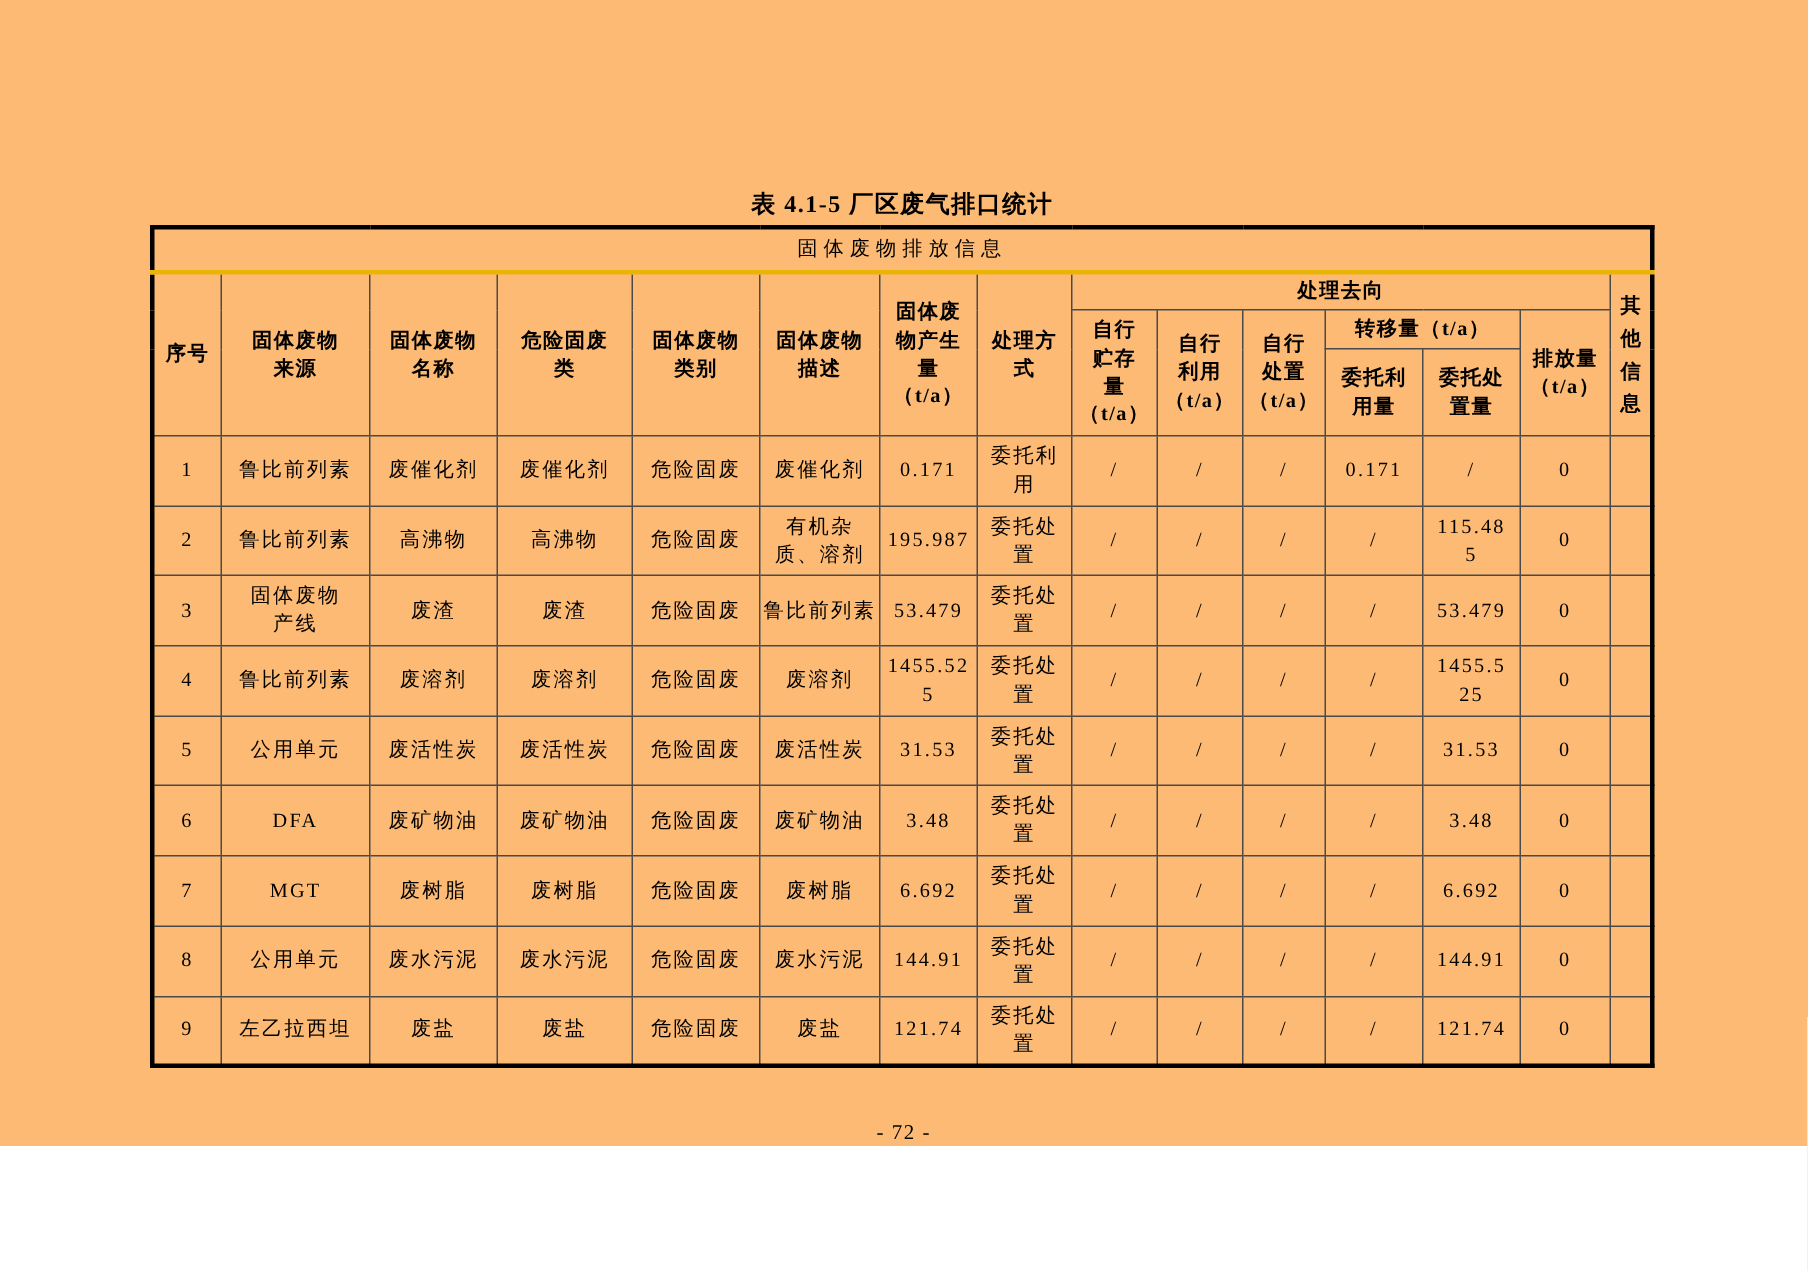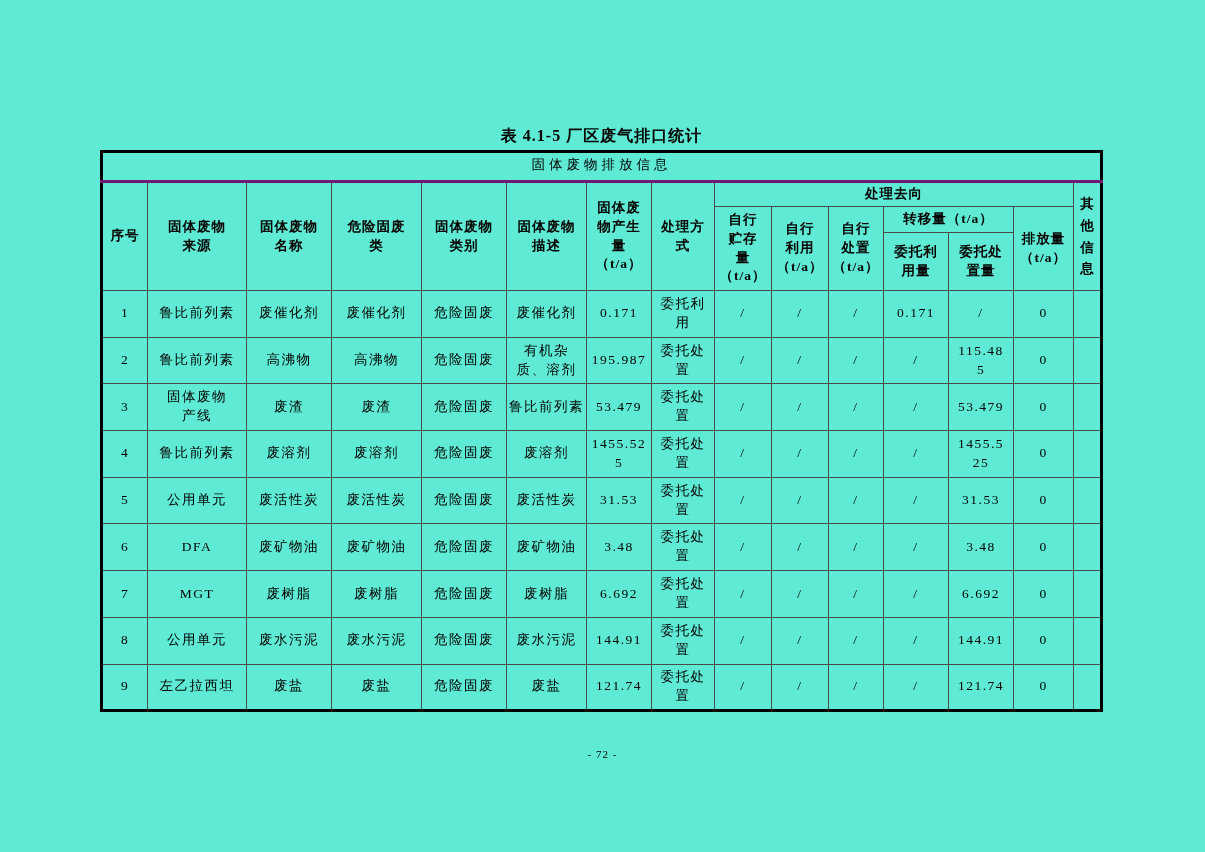--- a/index.html
+++ b/index.html
@@ -8,22 +8,22 @@
     width: 1205px;
     height: 852px;
     background: #ffffff;
     overflow: hidden;
     font-family: "Liberation Serif", "DejaVu Serif", serif;
     color: #000;
   }
   .page {
     position: relative;
     width: 1205px;
-    height: 852px;
-    background: #5eead4;
+    height: 764px;
+    background: #fdba74;
   }
   .doc-title {
     position: absolute;
     top: 126px;
     left: 100px;
     width: 1003px;
     text-align: center;
     font-size: 16px;
     font-weight: bold;
     letter-spacing: 1px;
@@ -52,39 +52,38 @@
     letter-spacing: 1px;
   }
   .waste-table td {
     font-weight: normal;
     letter-spacing: 1.5px;
   }
   tr.banner-row { height: 30px; }
   th.banner {
     font-weight: normal;
     letter-spacing: 4px;
-    border-bottom: 3px solid #701a75;
-    font-family: Liberation Mono, monospace;
+    border-bottom: 3px solid #eab308;
   }
   tr.hr1 { height: 25px; }
   tr.hr2 { height: 26px; }
   tr.hr3 { height: 58px; }
   tbody tr { height: 46.7px; }
   th.v-text {
     line-height: 1.6;
     letter-spacing: 0;
     padding: 0;
   }
   .page-number {
     position: absolute;
     top: 748px;
     left: 0;
     width: 1205px;
     text-align: center;
-    font-size: 11px;
+    font-size: 14px;
     letter-spacing: 1px;
   }
 </style>
 </head>
 <body>
 
 <div class="page">
 
   <div class="doc-title">表 4.1-5 厂区废气排口统计</div>
 

